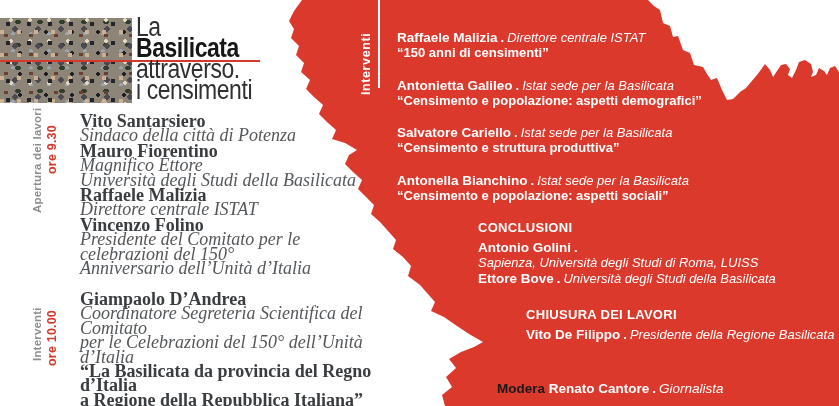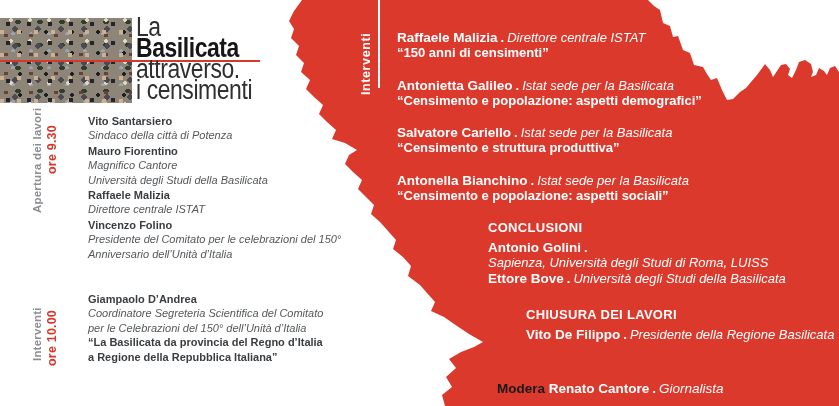--- a/index.html
+++ b/index.html
@@ -31,35 +31,35 @@
     position:absolute;left:136px;top:17px;line-height:21px;font-size:27px;
     letter-spacing:-0.5px;color:#303032;transform:scaleX(.85);transform-origin:0 0;white-space:nowrap;
   }
   .title .bold{font-weight:bold;color:#161616;}
   
   .vrot{position:absolute;transform:rotate(-90deg);transform-origin:0 0;white-space:nowrap;font-weight:bold;}
   .vgray{color:#8b8d90;font-size:11.5px;letter-spacing:.2px;}
   .vred{color:#d6392c;font-size:12.5px;letter-spacing:.2px;}
   .vwhite{color:#fff;font-size:12.5px;letter-spacing:.6px;}
   
-  .prog{position:absolute;left:88px;width:312px;font-size:11px;line-height:14.4px;color:#54575a;}
+  .prog{position:absolute;left:80px;width:312px;font-size:18px;line-height:14.4px;color:#54575a;font-family:Liberation Serif, serif;}
   .prog .item{margin-bottom:1px;}
   .pname{font-weight:bold;color:#3a3d40;font-style:normal;}
   .prole{font-style:italic;}
   .pquote{font-weight:bold;color:#3a3d40;}
   
   .maptext{color:#fff;}
   .speakers{position:absolute;left:397px;top:31px;width:330px;font-size:13px;line-height:13.8px;}
   .speakers .sp{margin-bottom:18.5px;}
   .sname{font-weight:bold;font-size:13.5px;}
   .sdot{font-weight:bold;padding:0 3px;}
   .saff{font-style:italic;}
   .stalk{font-weight:bold;margin-top:1.5px;}
   .blockhead{font-weight:bold;font-size:13px;letter-spacing:.3px;}
-  .concl{position:absolute;left:488px;top:220px;width:350px;font-size:13px;line-height:15.5px;}
+  .concl{position:absolute;left:478px;top:220px;width:350px;font-size:13px;line-height:15.5px;}
   .concl .blockhead{margin-bottom:4px;}
   .chius{position:absolute;left:526px;top:307px;width:330px;font-size:13px;line-height:15px;}
   .chius .blockhead{margin-bottom:5px;}
   .modera{position:absolute;left:497px;top:361px;width:330px;font-size:13.5px;margin-top:20px;}
   .modera .black{color:#1a1a1a;font-weight:bold;}
   .mline{position:absolute;left:378px;top:0;width:2px;height:88px;background:#fff;}
 </style>
 </head>
 <body>
 
@@ -92,21 +92,21 @@
   <div class="vrot vgray" style="left:31px;top:361px;">Interventi</div>
   <div class="vrot vred" style="left:45px;top:366px;">ore 10.00</div>
 
   <div class="prog" style="top:114px;">
     <div class="item">
       <div class="pname">Vito Santarsiero</div>
       <div class="prole">Sindaco della città di Potenza</div>
     </div>
     <div class="item">
       <div class="pname">Mauro Fiorentino</div>
-      <div class="prole">Magnifico Cantore</div>
+      <div class="prole">Magnifico Ettore</div>
       <div class="prole">Università degli Studi della Basilicata</div>
     </div>
     <div class="item">
       <div class="pname">Raffaele Malizia</div>
       <div class="prole">Direttore centrale ISTAT</div>
     </div>
     <div class="item">
       <div class="pname">Vincenzo Folino</div>
       <div class="prole">Presidente del Comitato per le celebrazioni del 150°</div>
       <div class="prole">Anniversario dell’Unità d’Italia</div>

